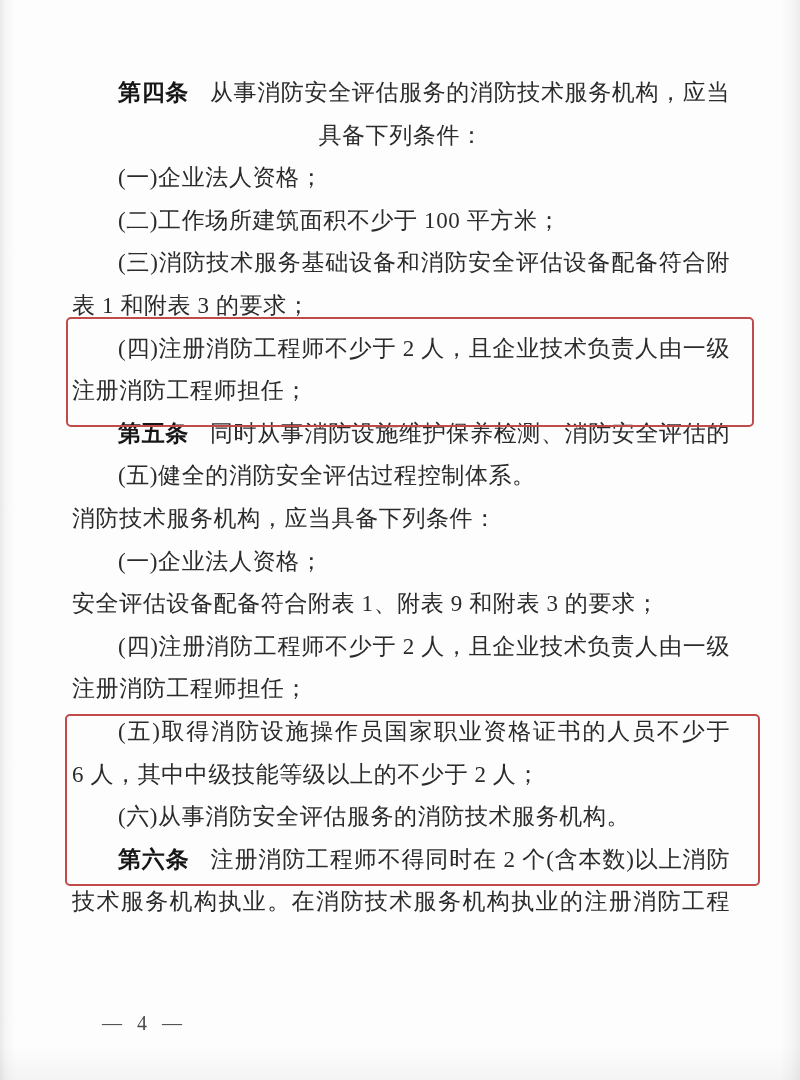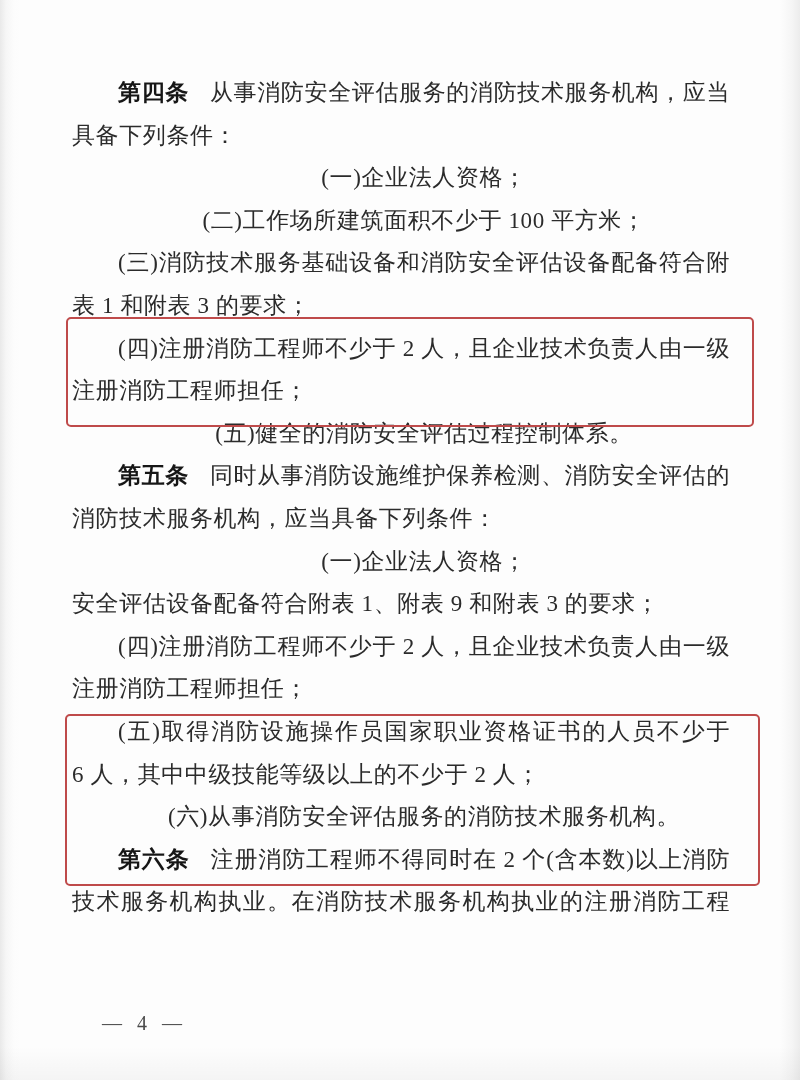--- a/index.html
+++ b/index.html
@@ -48,21 +48,20 @@
     color: #2b2b2b;
   }
   .line.j {
     white-space: normal;
     text-align: justify;
     text-align-last: justify;
     text-justify: inter-character;
   }
   .line.ind {
     text-indent: 46px;
-    text-align: center;
   }
   .prefix {
     font-weight: bold;
     color: #161616;
     margin-right: 21px;
   }
   .highlight-box {
     position: absolute;
     border: 2px solid #bf4b4b;
     border-radius: 5px;
@@ -79,29 +78,29 @@
     color: #4a4a4a;
     z-index: 2;
   }
 </style>
 </head>
 <body>
 
 <div class="page">
   <div class="content">
       <div class="line j ind" style="color: rgb(43, 43, 43);"><span class="prefix">第四条</span>从事消防安全评估服务的消防技术服务机构，应当</div>
-      <div class="line" style="color: rgb(43, 43, 43);">具备下列条件：</div>
+      <div class="line" style="color: rgb(43, 43, 43); text-align: center;">具备下列条件：</div>
       <div class="line ind" style="color: rgb(43, 43, 43);">(一)企业法人资格；</div>
       <div class="line ind" style="color: rgb(43, 43, 43);">(二)工作场所建筑面积不少于 100 平方米；</div>
       <div class="line j ind" style="color: rgb(43, 43, 43);">(三)消防技术服务基础设备和消防安全评估设备配备符合附</div>
       <div class="line" style="color: rgb(43, 43, 43);">表 1 和附表 3 的要求；</div>
       <div class="line j ind" style="color: rgb(43, 43, 43);">(四)注册消防工程师不少于 2 人，且企业技术负责人由一级</div>
       <div class="line" style="color: rgb(43, 43, 43);">注册消防工程师担任；</div>
+      <div class="line j ind" style="color: rgb(43, 43, 43);"><span class="prefix">第五条</span>同时从事消防设施维护保养检测、消防安全评估的</div>
       <div class="line ind" style="color: rgb(43, 43, 43);">(五)健全的消防安全评估过程控制体系。</div>
-      <div class="line j ind" style="color: rgb(43, 43, 43);"><span class="prefix">第五条</span>同时从事消防设施维护保养检测、消防安全评估的</div>
       <div class="line" style="color: rgb(43, 43, 43);">消防技术服务机构，应当具备下列条件：</div>
       <div class="line ind" style="color: rgb(43, 43, 43);">(一)企业法人资格；</div>
       <div class="line" style="color: rgb(43, 43, 43);">安全评估设备配备符合附表 1、附表 9 和附表 3 的要求；</div>
       <div class="line j ind" style="color: rgb(43, 43, 43);">(四)注册消防工程师不少于 2 人，且企业技术负责人由一级</div>
       <div class="line" style="color: rgb(43, 43, 43);">注册消防工程师担任；</div>
       <div class="line j ind" style="color: rgb(43, 43, 43);">(五)取得消防设施操作员国家职业资格证书的人员不少于</div>
       <div class="line" style="color: rgb(43, 43, 43);">6 人，其中中级技能等级以上的不少于 2 人；</div>
       <div class="line ind" style="color: rgb(43, 43, 43);">(六)从事消防安全评估服务的消防技术服务机构。</div>
       <div class="line j ind" style="color: rgb(43, 43, 43);"><span class="prefix">第六条</span>注册消防工程师不得同时在 2 个(含本数)以上消防</div>
       <div class="line j" style="color: rgb(43, 43, 43);">技术服务机构执业。在消防技术服务机构执业的注册消防工程</div>

